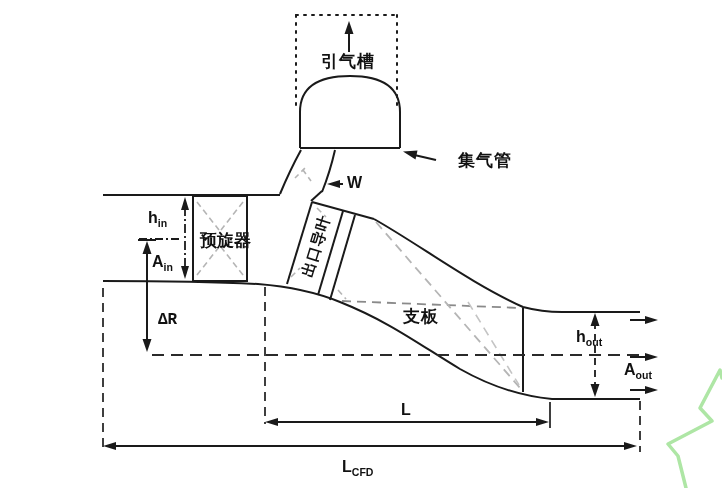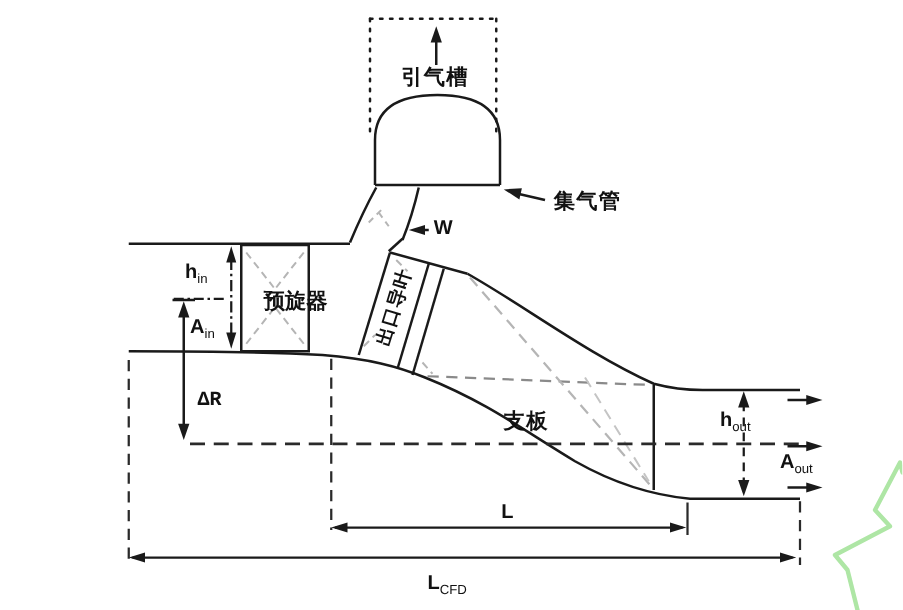--- a/index.html
+++ b/index.html
@@ -13,21 +13,21 @@
   #stage svg{position:absolute;left:0;top:0;}
   .lbl{
     position:absolute;
     color:#111;
     white-space:nowrap;
     line-height:1.05;
     user-select:none;
   }
   .cjk{font-weight:bold;font-size:17px;letter-spacing:1px;}
   .dim{font-weight:600;font-size:16px;}
-  .dim sub{font-size:0.66em;font-weight:400;}
+  .dim sub{font-size:0.66em;font-weight:700;}
   .rot{
     transform-origin:center center;
     transform:rotate(-73deg);
     font-size:15px;font-weight:bold;letter-spacing:1px;
     text-align:center;
   }
 </style>
 </head>
 <body>
 
@@ -159,29 +159,29 @@
       <polygon points="658,390 645,386 645,394" stroke="none"></polygon>
     </g>
 
     <g>
       <polyline points="686,488 678,456 668,444 712,421 700,408 720,370 722,378" fill="none" stroke="#aee6a5" stroke-width="3.5" stroke-linejoin="round" stroke-linecap="round"></polyline>
     </g>
   </svg>
 
   <div class="lbl cjk" style="left:321px;top:53px;">引气槽</div>
 
-  <div class="lbl cjk" style="left:443px;top:152px;">集气管</div>
+  <div class="lbl cjk" style="left:458px;top:152px;">集气管</div>
 
   <div class="lbl dim" style="left:347px;top:175px;font-weight:bold;">W</div>
 
-  <div class="lbl cjk" style="left:195px;top:232px;letter-spacing:0;padding-left:16px;">预旋器</div>
+  <div class="lbl cjk" style="left:184px;top:232px;letter-spacing:0;padding-left:16px;">预旋器</div>
 
   <div class="lbl rot" style="left:276px;top:238px;width:80px;">出口导叶</div>
 
-  <div class="lbl cjk" style="left:403px;top:328px;">支板</div>
+  <div class="lbl cjk" style="left:403px;top:308px;">支板</div>
 
   <div class="lbl dim" style="left:148px;top:210px;"><span>h</span><sub>in</sub></div>
 
   <div class="lbl dim" style="left:152px;top:254px;"><span>A</span><sub>in</sub></div>
 
   <div class="lbl dim" style="left:158px;top:312px;font-family:Liberation Mono, monospace;">ΔR</div>
 
   <div class="lbl dim" style="left:576px;top:329px;"><span>h</span><sub>out</sub></div>
 
   <div class="lbl dim" style="left:624px;top:362px;"><span>A</span><sub>out</sub></div>

